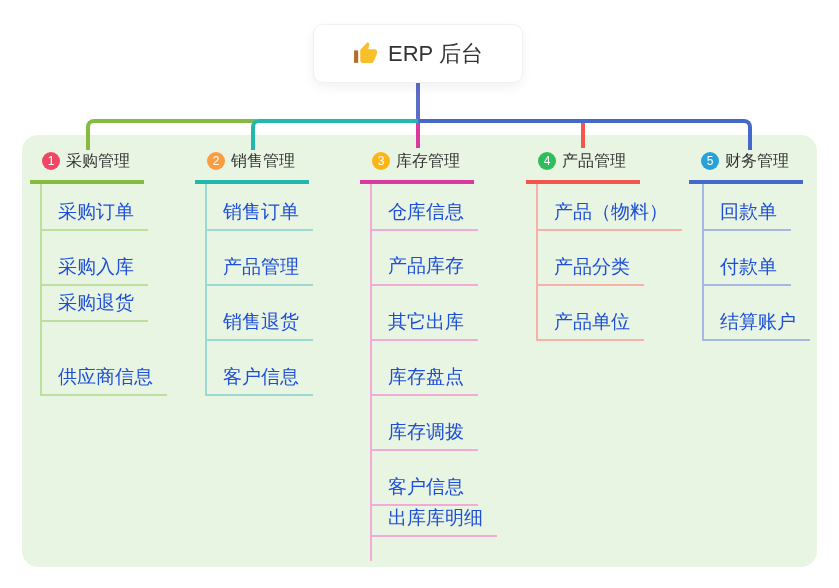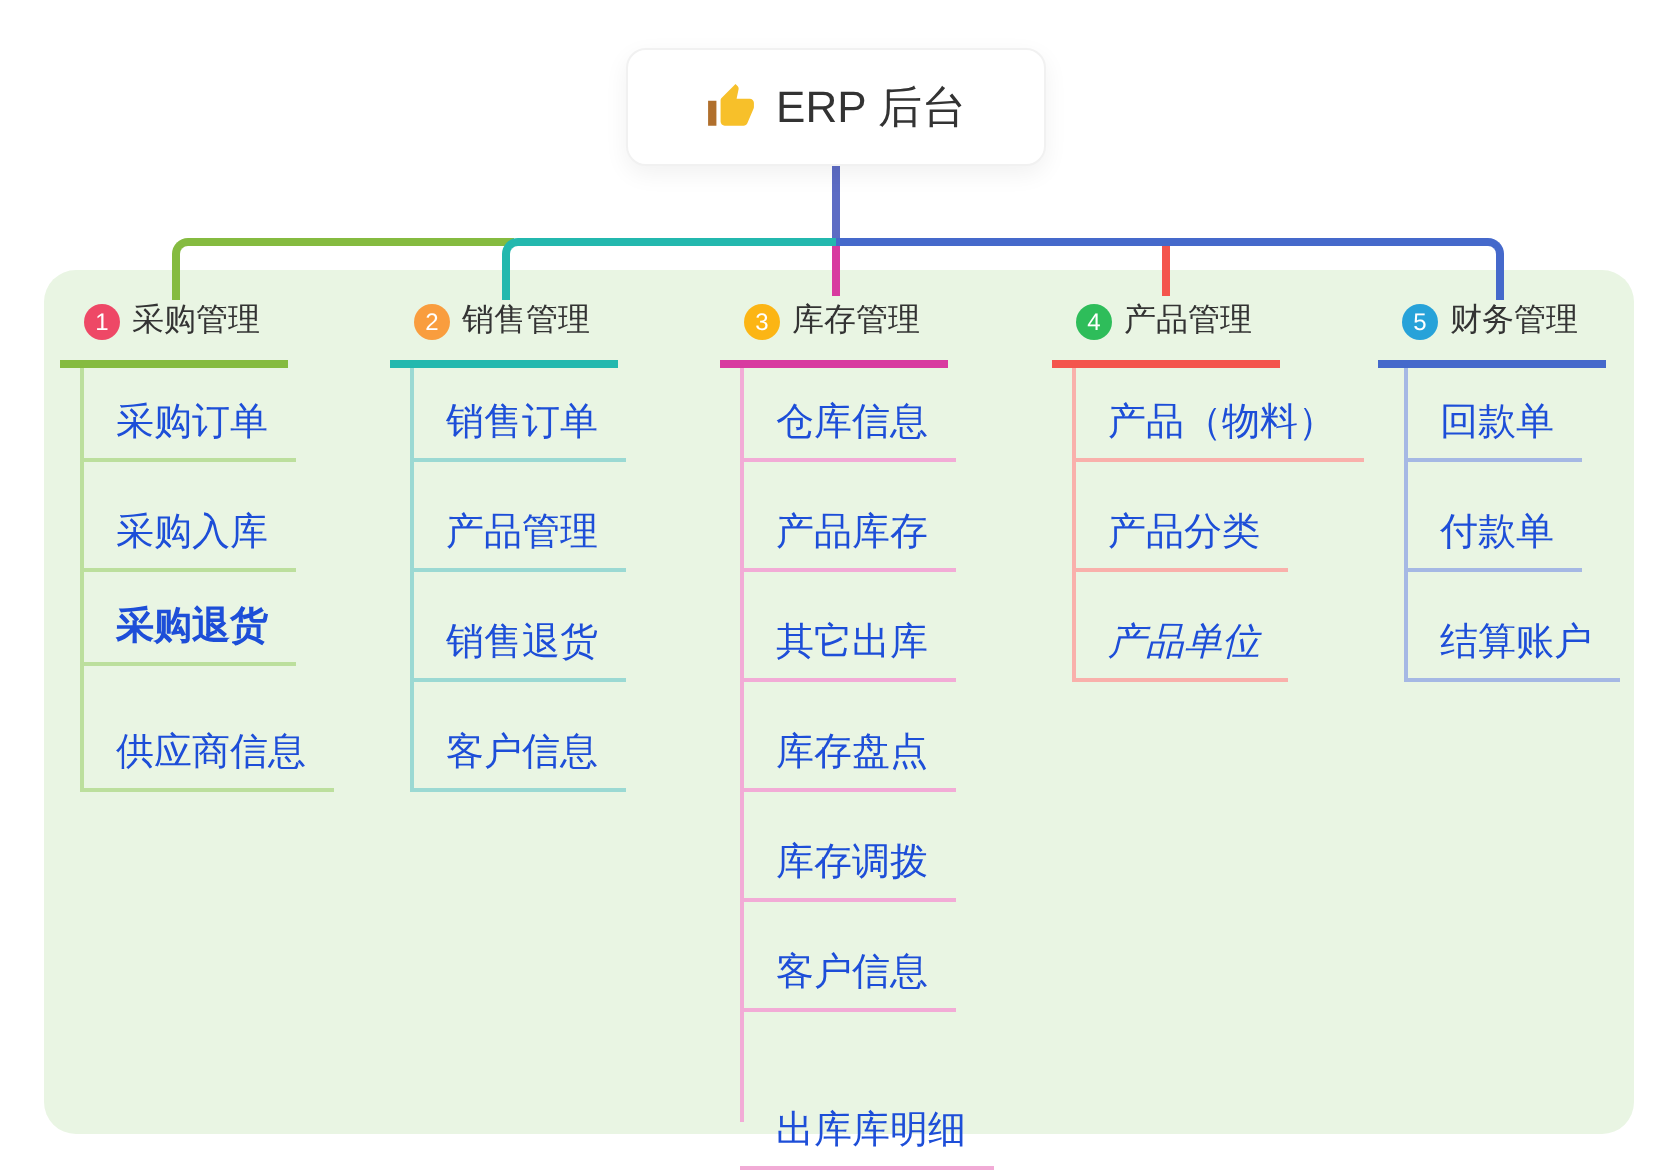--- a/index.html
+++ b/index.html
@@ -88,21 +88,21 @@
   <span>ERP 后台</span>
 </div>
 
 <div class="abs branch-title bt1" style="border-bottom-color: rgb(133, 187, 64);">
   <span class="badge" style="background-color: rgb(238, 72, 102);">1</span>
   <span>采购管理</span>
 </div>
 <div class="abs vline vl1" style="background-color: rgb(188, 223, 157);"></div>
 <div class="abs sub-item" style="left: 40px; top: 203px; border-bottom-color: rgb(188, 223, 157);">采购订单</div>
 <div class="abs sub-item" style="left: 40px; top: 258px; border-bottom-color: rgb(188, 223, 157);">采购入库</div>
-<div class="abs sub-item" style="left: 40px; top: 305px; border-bottom-color: rgb(188, 223, 157); font-weight: bold;">采购退货</div>
+<div class="abs sub-item" style="left: 40px; top: 294px; border-bottom-color: rgb(188, 223, 157);">采购退货</div>
 <div class="abs sub-item" style="left: 40px; top: 368px; border-bottom-color: rgb(188, 223, 157);">供应商信息</div>
 
 <div class="abs branch-title bt2" style="border-bottom-color: rgb(35, 184, 174);">
   <span class="badge" style="background-color: rgb(249, 157, 62);">2</span>
   <span>销售管理</span>
 </div>
 <div class="abs vline vl2" style="background-color: rgb(155, 217, 211);"></div>
 <div class="abs sub-item" style="left: 205px; top: 203px; border-bottom-color: rgb(155, 217, 211);">销售订单</div>
 <div class="abs sub-item" style="left: 205px; top: 258px; border-bottom-color: rgb(155, 217, 211);">产品管理</div>
 <div class="abs sub-item" style="left: 205px; top: 313px; border-bottom-color: rgb(155, 217, 211);">销售退货</div>
@@ -112,30 +112,30 @@
   <span class="badge" style="background-color: rgb(252, 181, 20);">3</span>
   <span>库存管理</span>
 </div>
 <div class="abs vline vl3" style="background-color: rgb(242, 171, 214);"></div>
 <div class="abs sub-item" style="left: 370px; top: 203px; border-bottom-color: rgb(242, 171, 214);">仓库信息</div>
 <div class="abs sub-item" style="left: 370px; top: 258px; border-bottom-color: rgb(242, 171, 214); font-family: Liberation Mono, monospace;">产品库存</div>
 <div class="abs sub-item" style="left: 370px; top: 313px; border-bottom-color: rgb(242, 171, 214);">其它出库</div>
 <div class="abs sub-item" style="left: 370px; top: 368px; border-bottom-color: rgb(242, 171, 214);">库存盘点</div>
 <div class="abs sub-item" style="left: 370px; top: 423px; border-bottom-color: rgb(242, 171, 214);">库存调拨</div>
 <div class="abs sub-item" style="left: 370px; top: 478px; border-bottom-color: rgb(242, 171, 214);">客户信息</div>
-<div class="abs sub-item" style="left: 370px; top: 557px; border-bottom-color: rgb(242, 171, 214);">出库库明细</div>
+<div class="abs sub-item" style="left: 370px; top: 509px; border-bottom-color: rgb(242, 171, 214);">出库库明细</div>
 
 <div class="abs branch-title bt4" style="border-bottom-color: rgb(244, 85, 77);">
   <span class="badge" style="background-color: rgb(46, 189, 90);">4</span>
   <span>产品管理</span>
 </div>
 <div class="abs vline vl4" style="background-color: rgb(249, 176, 171);"></div>
 <div class="abs sub-item" style="left: 536px; top: 203px; border-bottom-color: rgb(249, 176, 171); text-align: center;">产品（物料）</div>
 <div class="abs sub-item" style="left: 536px; top: 258px; border-bottom-color: rgb(249, 176, 171);">产品分类</div>
-<div class="abs sub-item" style="left: 536px; top: 313px; border-bottom-color: rgb(249, 176, 171); font-style: italic;">产品单位</div>
+<div class="abs sub-item" style="left: 536px; top: 313px; border-bottom-color: rgb(249, 176, 171);">产品单位</div>
 
 <div class="abs branch-title bt5" style="border-bottom-color: rgb(69, 105, 203);">
   <span class="badge" style="background-color: rgb(39, 162, 217);">5</span>
   <span>财务管理</span>
 </div>
 <div class="abs vline vl5" style="background-color: rgb(165, 184, 228);"></div>
 <div class="abs sub-item" style="left: 702px; top: 203px; border-bottom-color: rgb(165, 184, 228);">回款单</div>
 <div class="abs sub-item" style="left: 702px; top: 258px; border-bottom-color: rgb(165, 184, 228);">付款单</div>
 <div class="abs sub-item" style="left: 702px; top: 313px; border-bottom-color: rgb(165, 184, 228);">结算账户</div>
 

